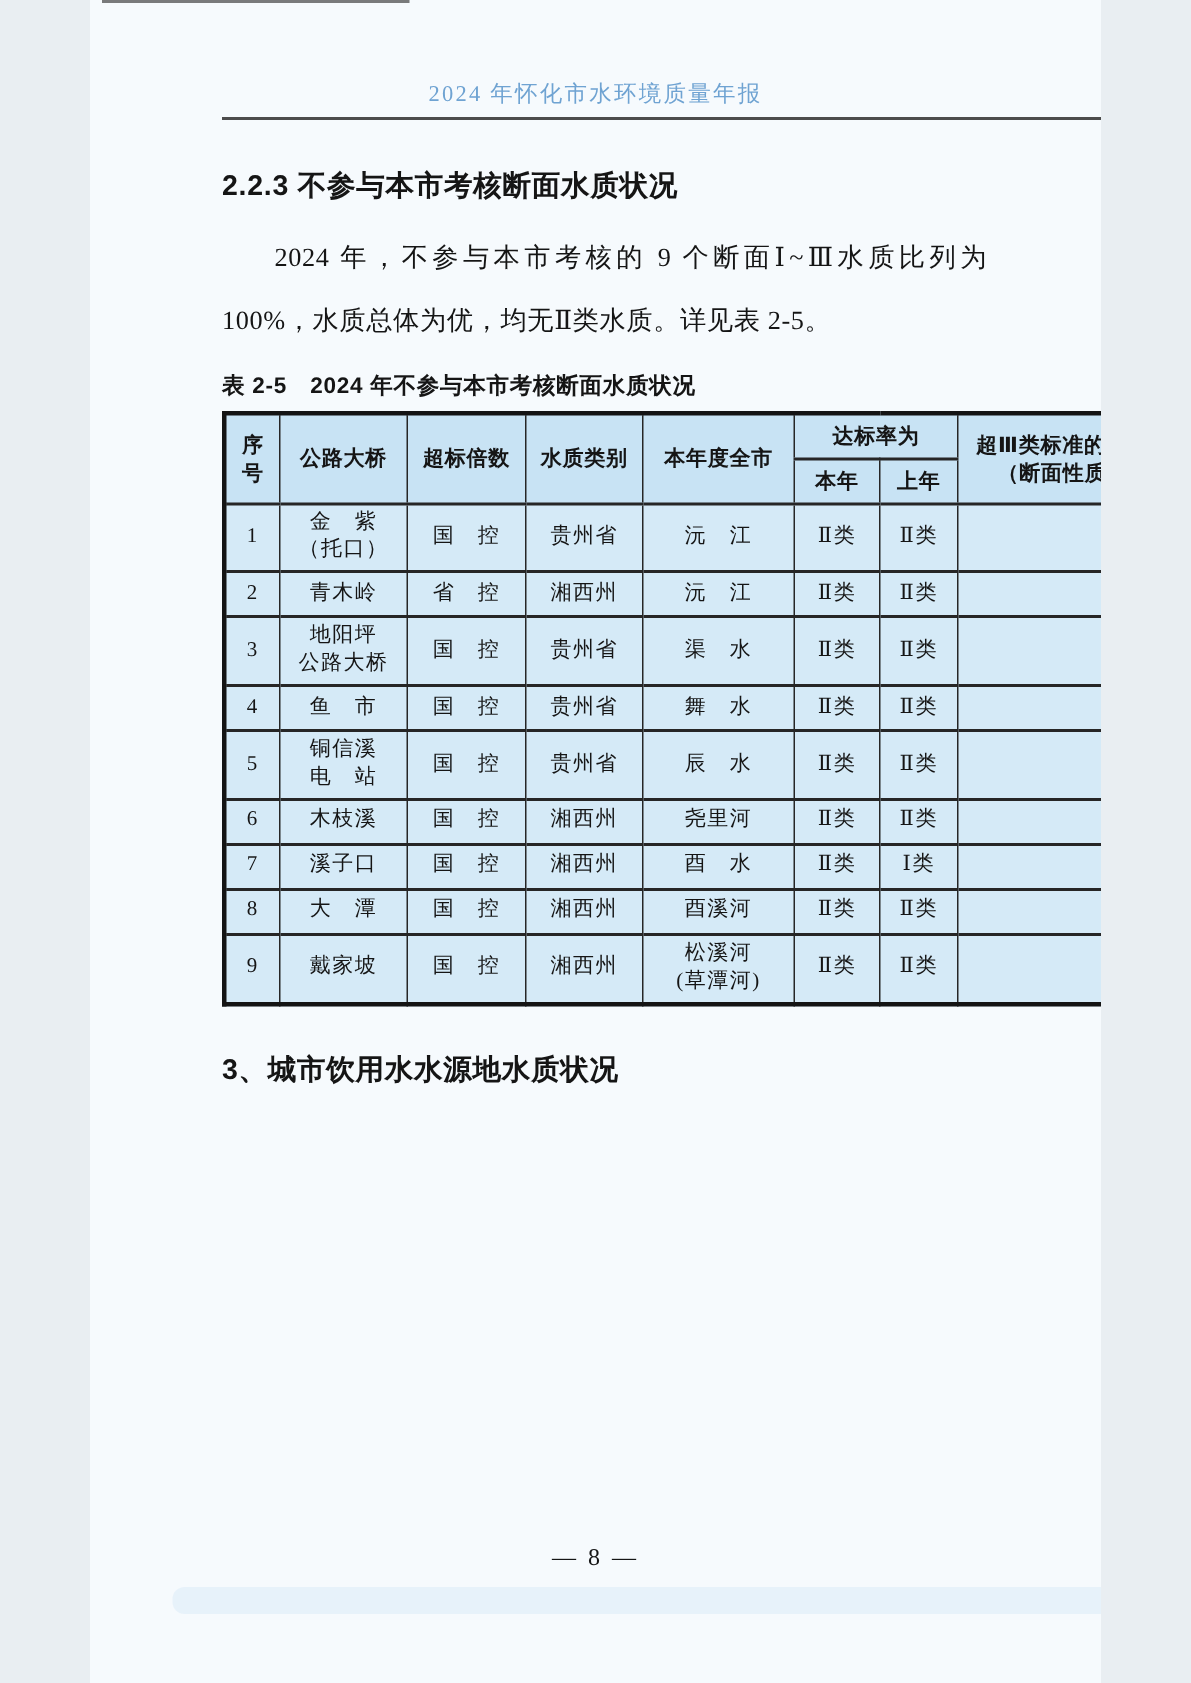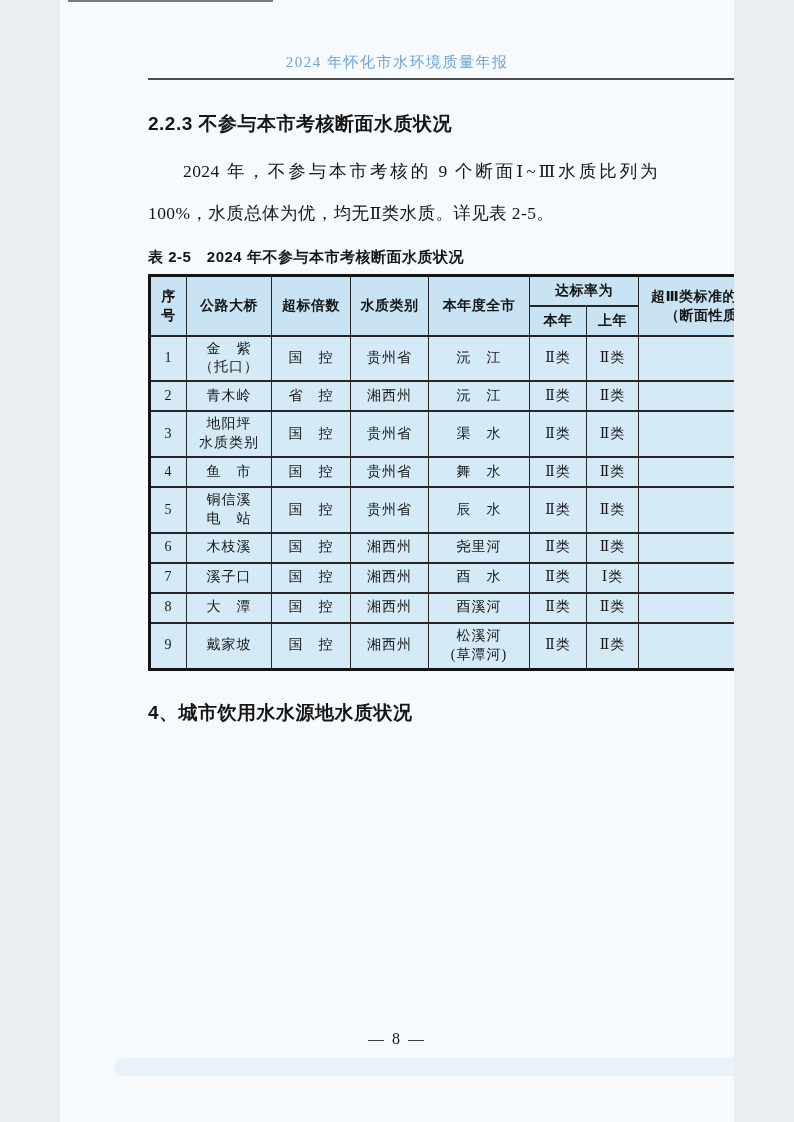--- a/index.html
+++ b/index.html
@@ -170,21 +170,21 @@
             <td>省　控</td>
             <td>湘西州</td>
             <td>沅　江</td>
             <td>Ⅱ类</td>
             <td>Ⅱ类</td>
             <td></td>
           </tr>
           <tr>
             <td>3</td>
             <td>地阳坪
-水质类别</td>
+公路大桥</td>
             <td>国　控</td>
             <td>贵州省</td>
             <td>渠　水</td>
             <td>Ⅱ类</td>
             <td>Ⅱ类</td>
             <td></td>
           </tr>
           <tr>
             <td>4</td>
             <td>鱼　市</td>
@@ -243,20 +243,20 @@
             <td>湘西州</td>
             <td>松溪河
 (草潭河)</td>
             <td>Ⅱ类</td>
             <td>Ⅱ类</td>
             <td></td>
           </tr>
         </tbody>
     </table>
 
-    <div class="h-3">4、城市饮用水水源地水质状况</div>
+    <div class="h-3">3、城市饮用水水源地水质状况</div>
 
 
   </div>
 
   <div class="page-number">— 8 —</div>
 
 </div>
 
 </body></html>

